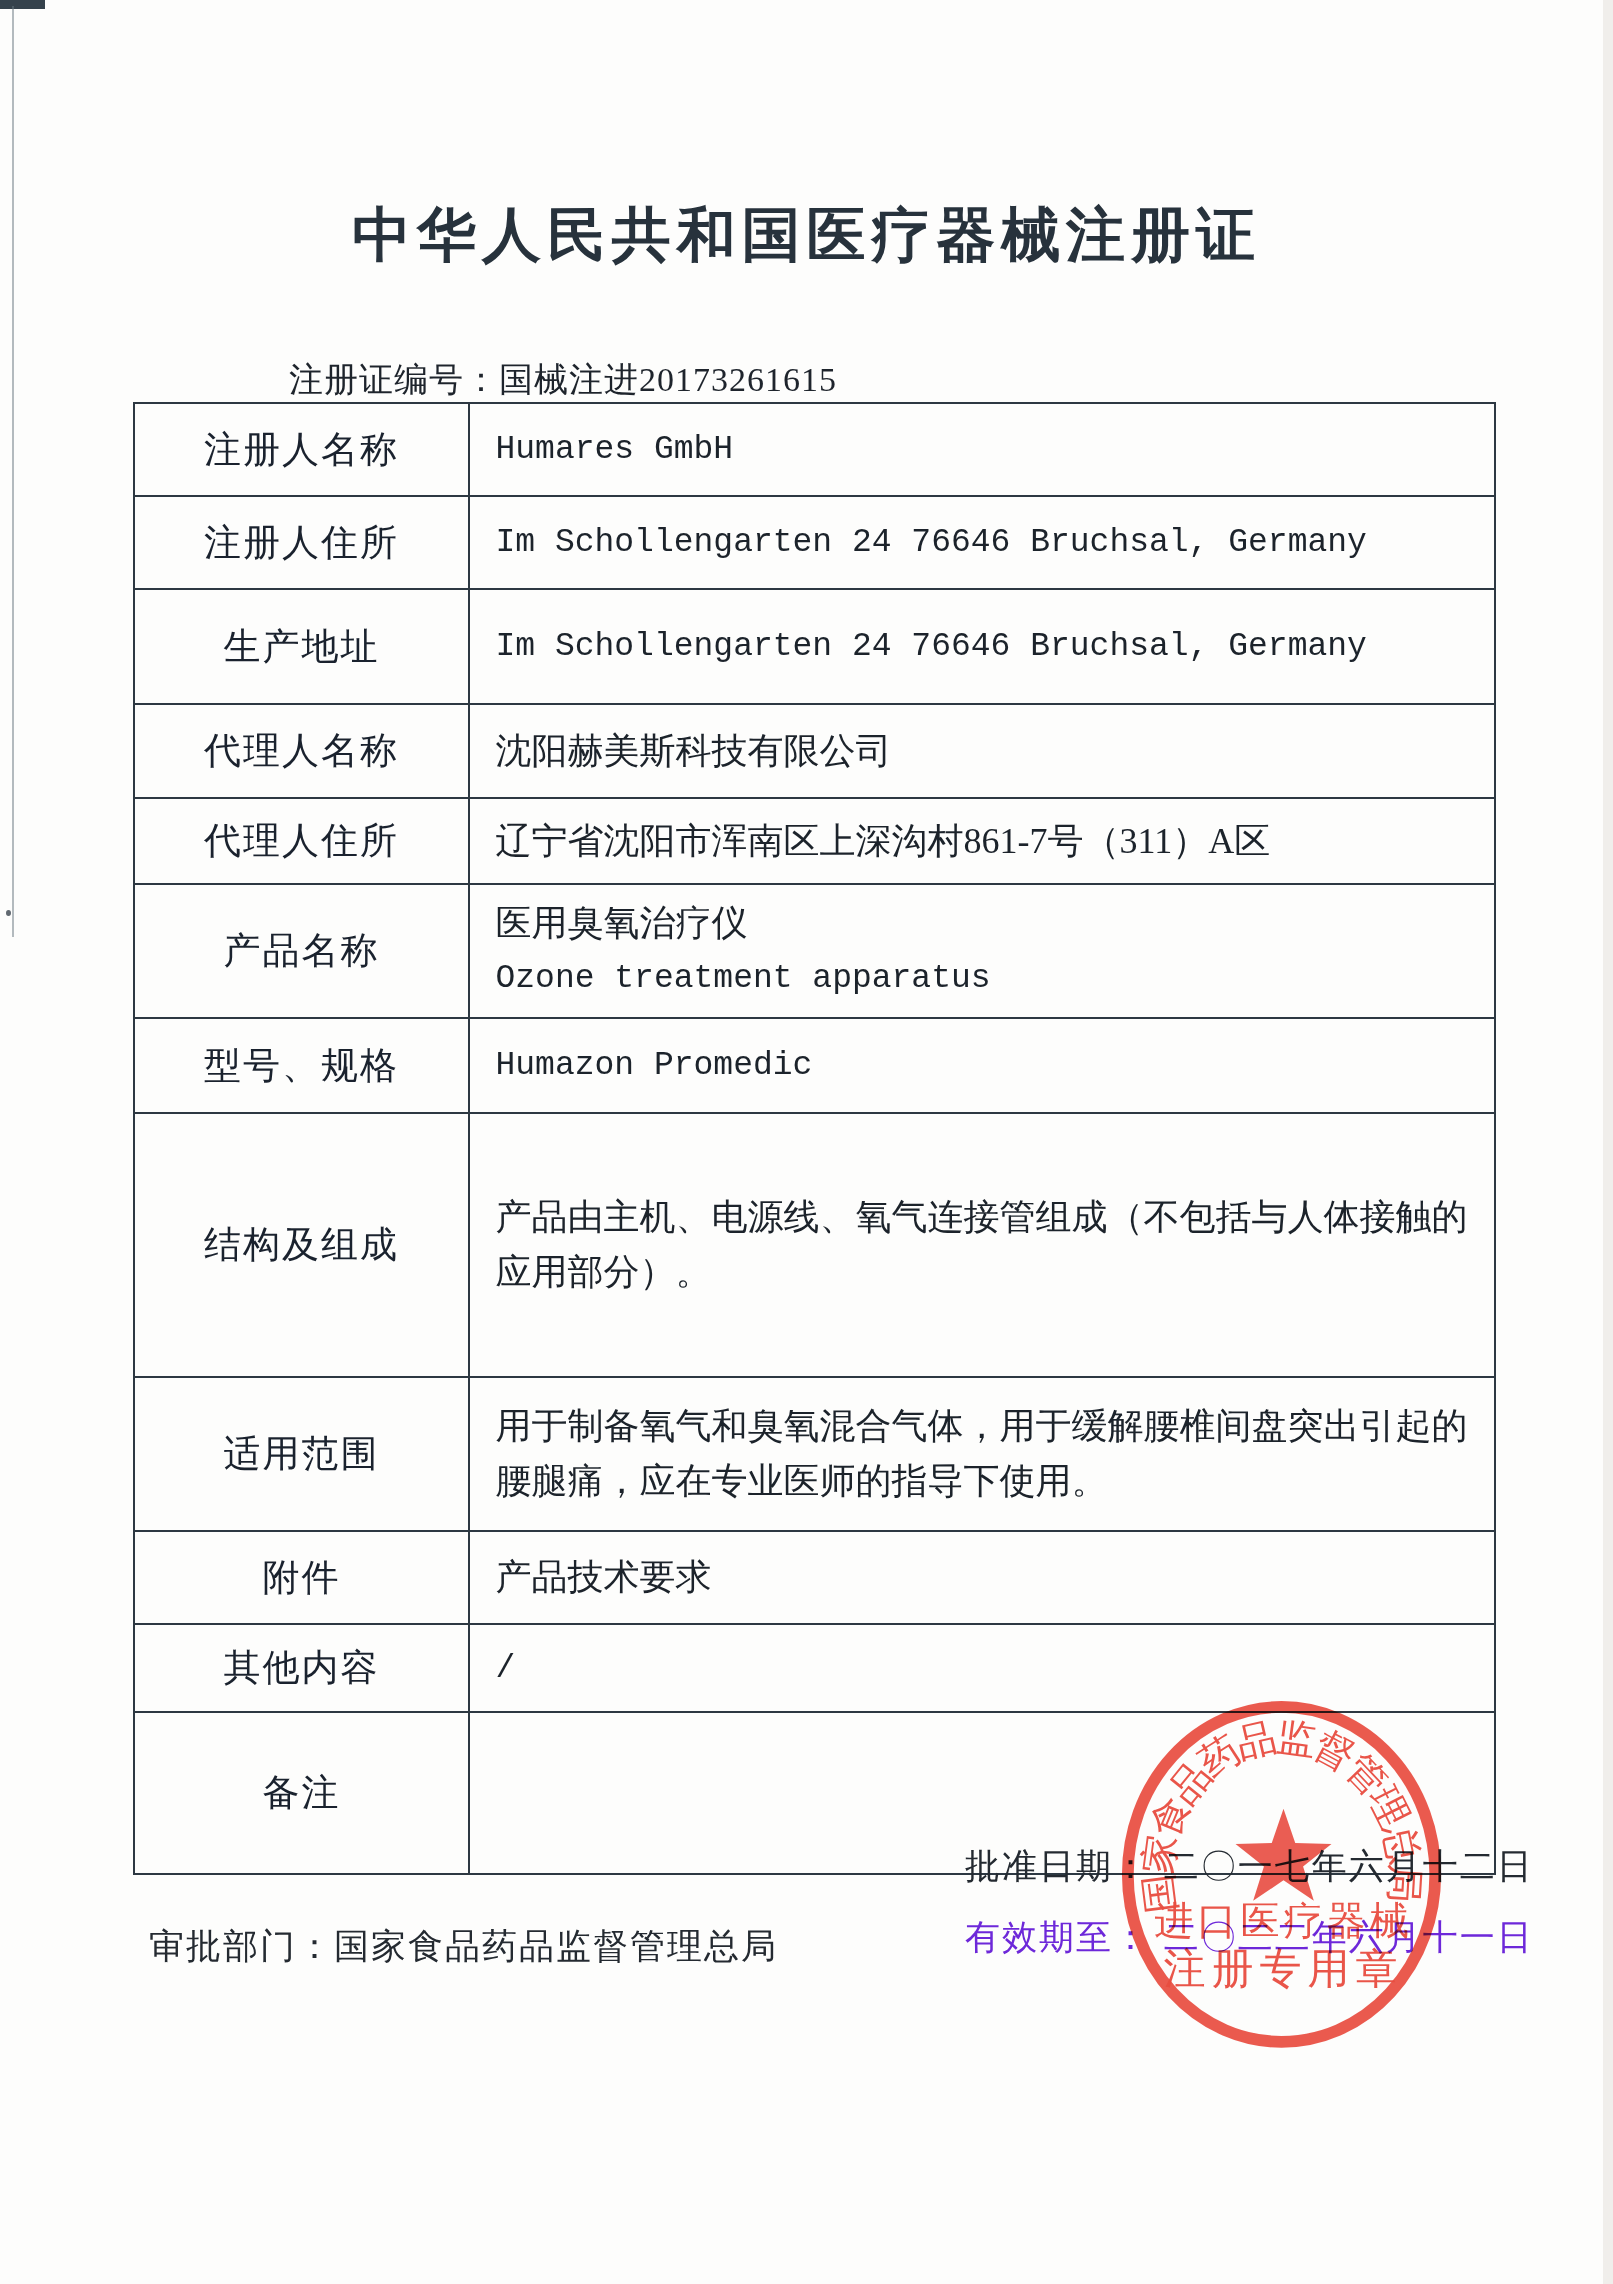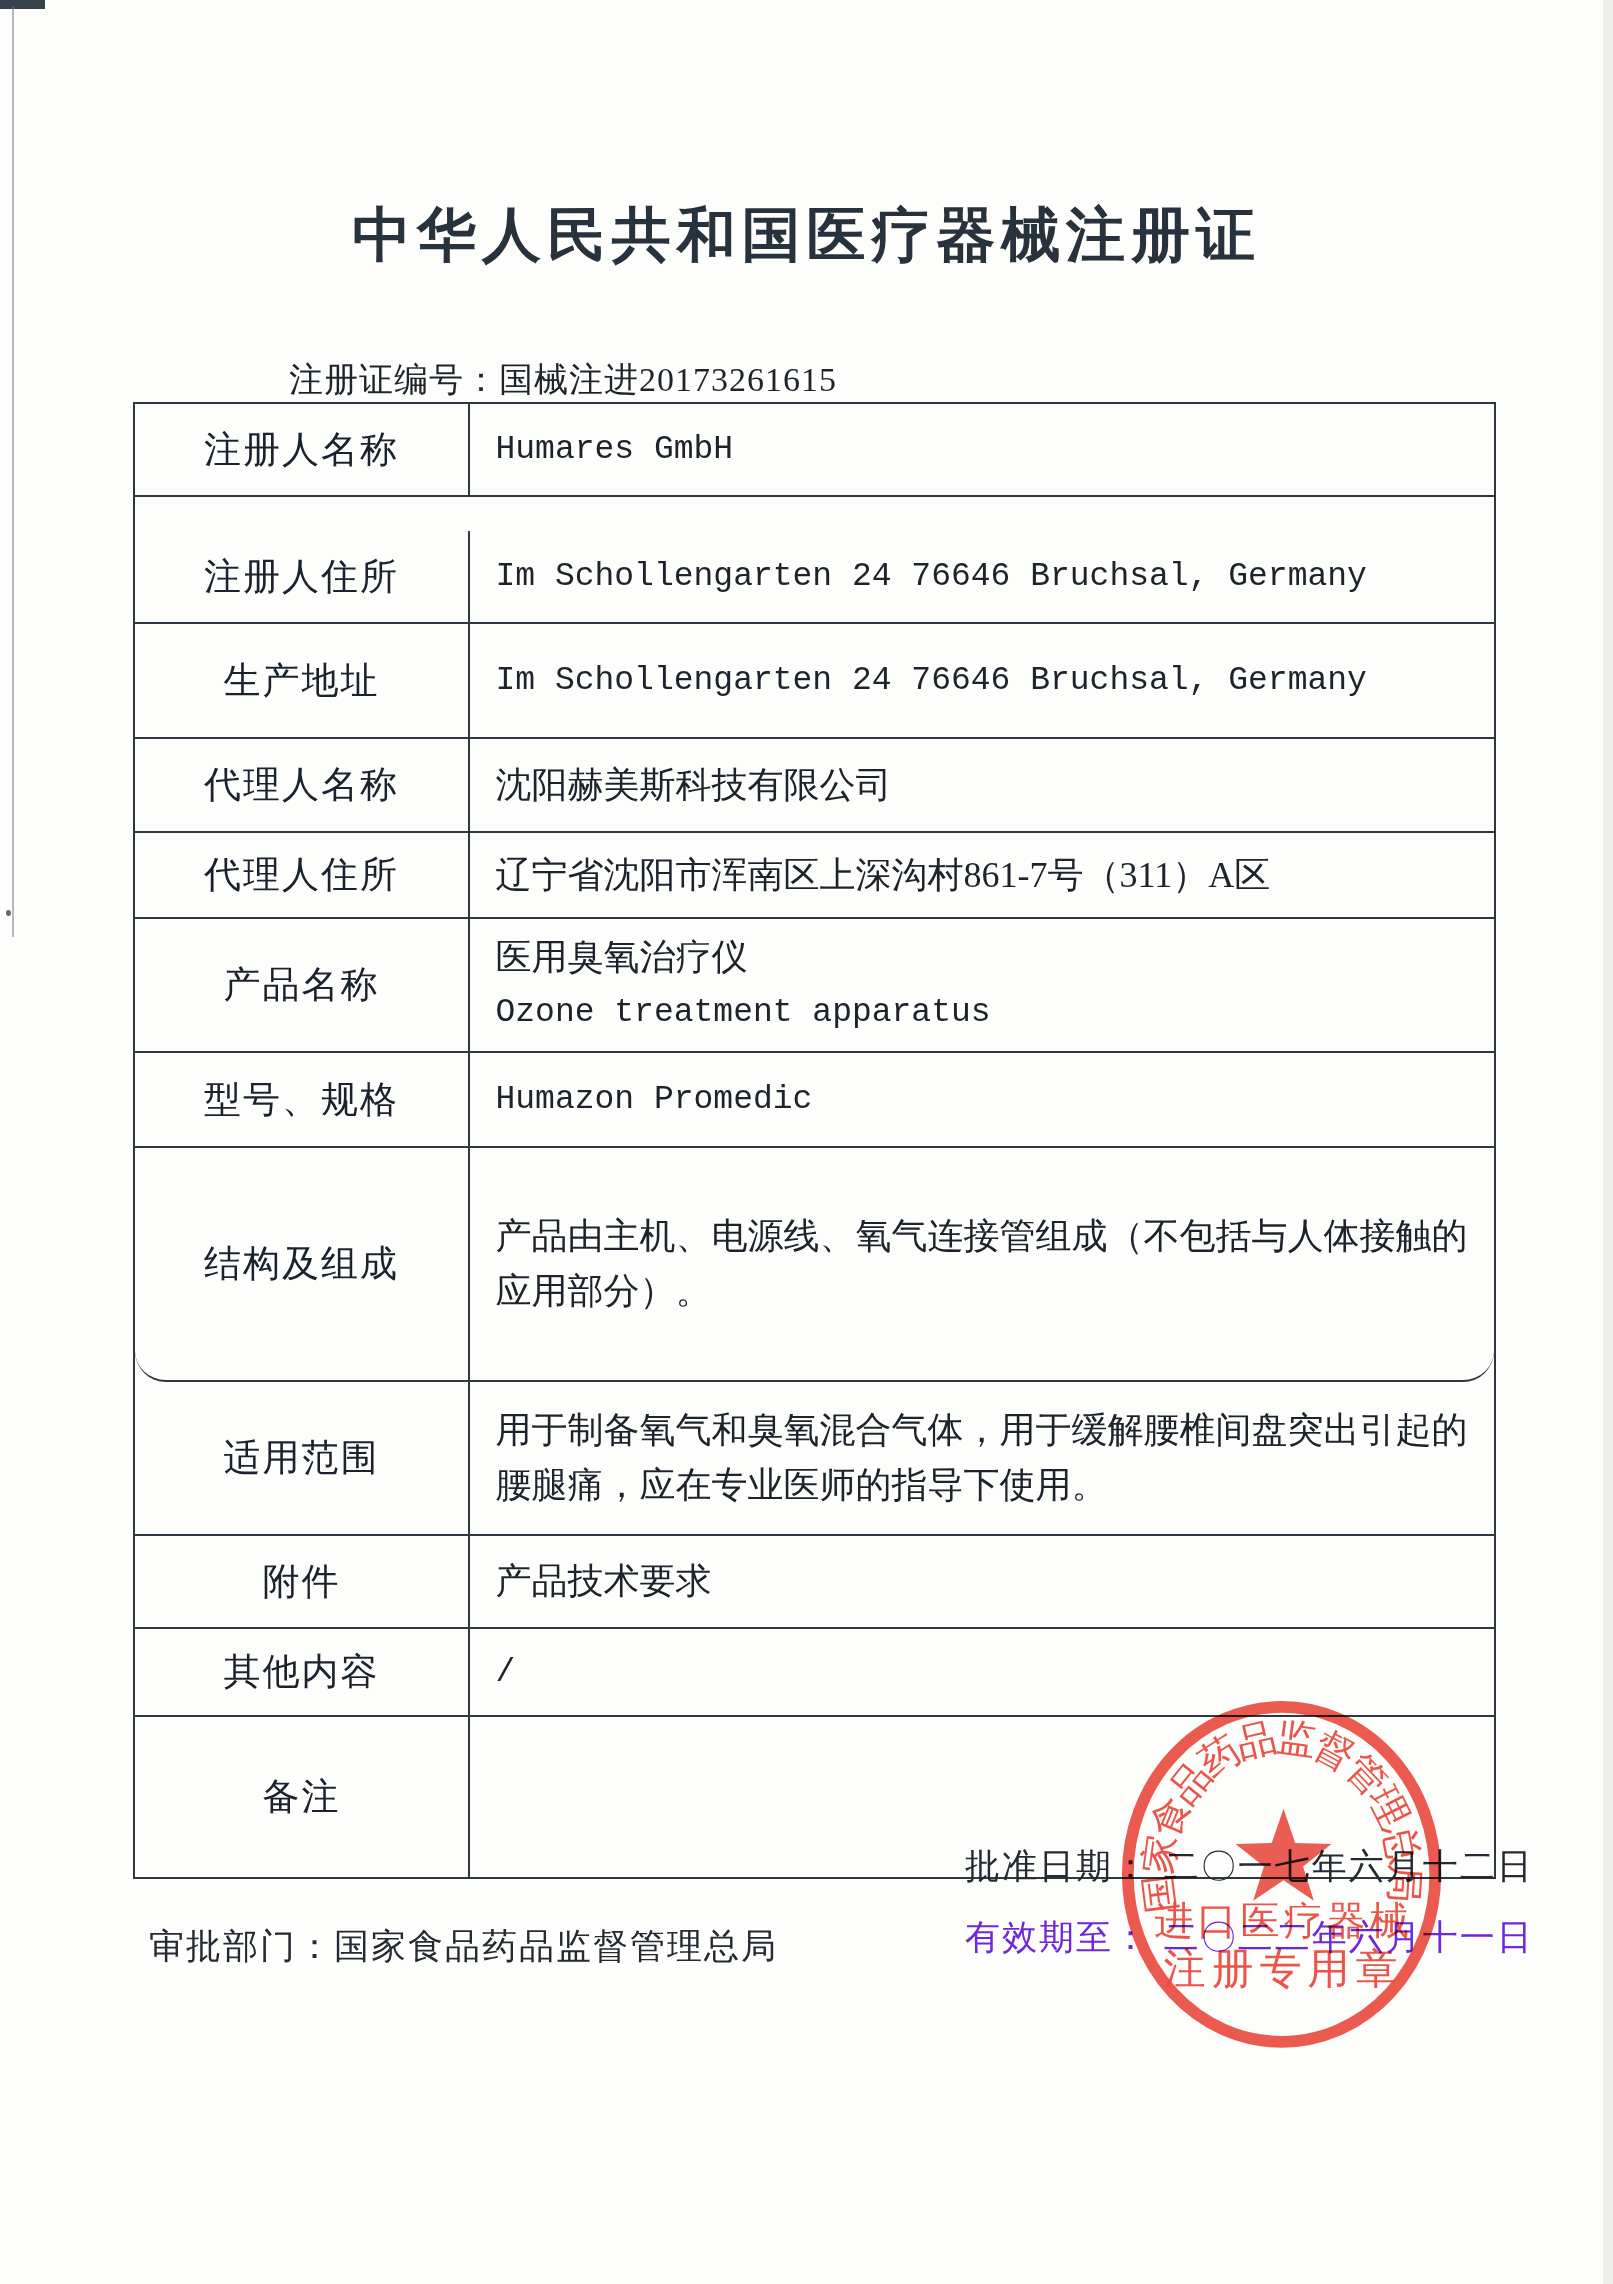--- a/index.html
+++ b/index.html
@@ -75,21 +75,21 @@
 
   <div class="regline"><span>注册证编号：</span><span>国械注进20173261615</span></div>
 
   <div class="cert-table" id="cert-table">
       <div class="trow" style="height: 93px;">
         <div class="tlabel">注册人名称</div>
         <div class="tvalue">
           <span class="vline mono">Humares GmbH</span>
         </div>
       </div>
-      <div class="trow" style="height: 93px; margin-top: 34px;">
+      <div class="trow" style="height: 93px;">
         <div class="tlabel">注册人住所</div>
         <div class="tvalue">
           <span class="vline mono">Im Schollengarten 24 76646 Bruchsal, Germany</span>
         </div>
       </div>
       <div class="trow" style="height: 115px;">
         <div class="tlabel">生产地址</div>
         <div class="tvalue">
           <span class="vline mono">Im Schollengarten 24 76646 Bruchsal, Germany</span>
         </div>
@@ -112,21 +112,21 @@
           <span class="vline">医用臭氧治疗仪</span>
           <span class="vline mono">Ozone treatment apparatus</span>
         </div>
       </div>
       <div class="trow" style="height: 95px;">
         <div class="tlabel">型号、规格</div>
         <div class="tvalue">
           <span class="vline mono">Humazon Promedic</span>
         </div>
       </div>
-      <div class="trow" style="height: 234px; border-radius: 31px;">
+      <div class="trow" style="height: 264px;">
         <div class="tlabel">结构及组成</div>
         <div class="tvalue">
           <span class="vline">产品由主机、电源线、氧气连接管组成（不包括与人体接触的应用部分）。</span>
         </div>
       </div>
       <div class="trow" style="height: 154px;">
         <div class="tlabel">适用范围</div>
         <div class="tvalue">
           <span class="vline">用于制备氧气和臭氧混合气体，用于缓解腰椎间盘突出引起的腰腿痛，应在专业医师的指导下使用。</span>
         </div>

